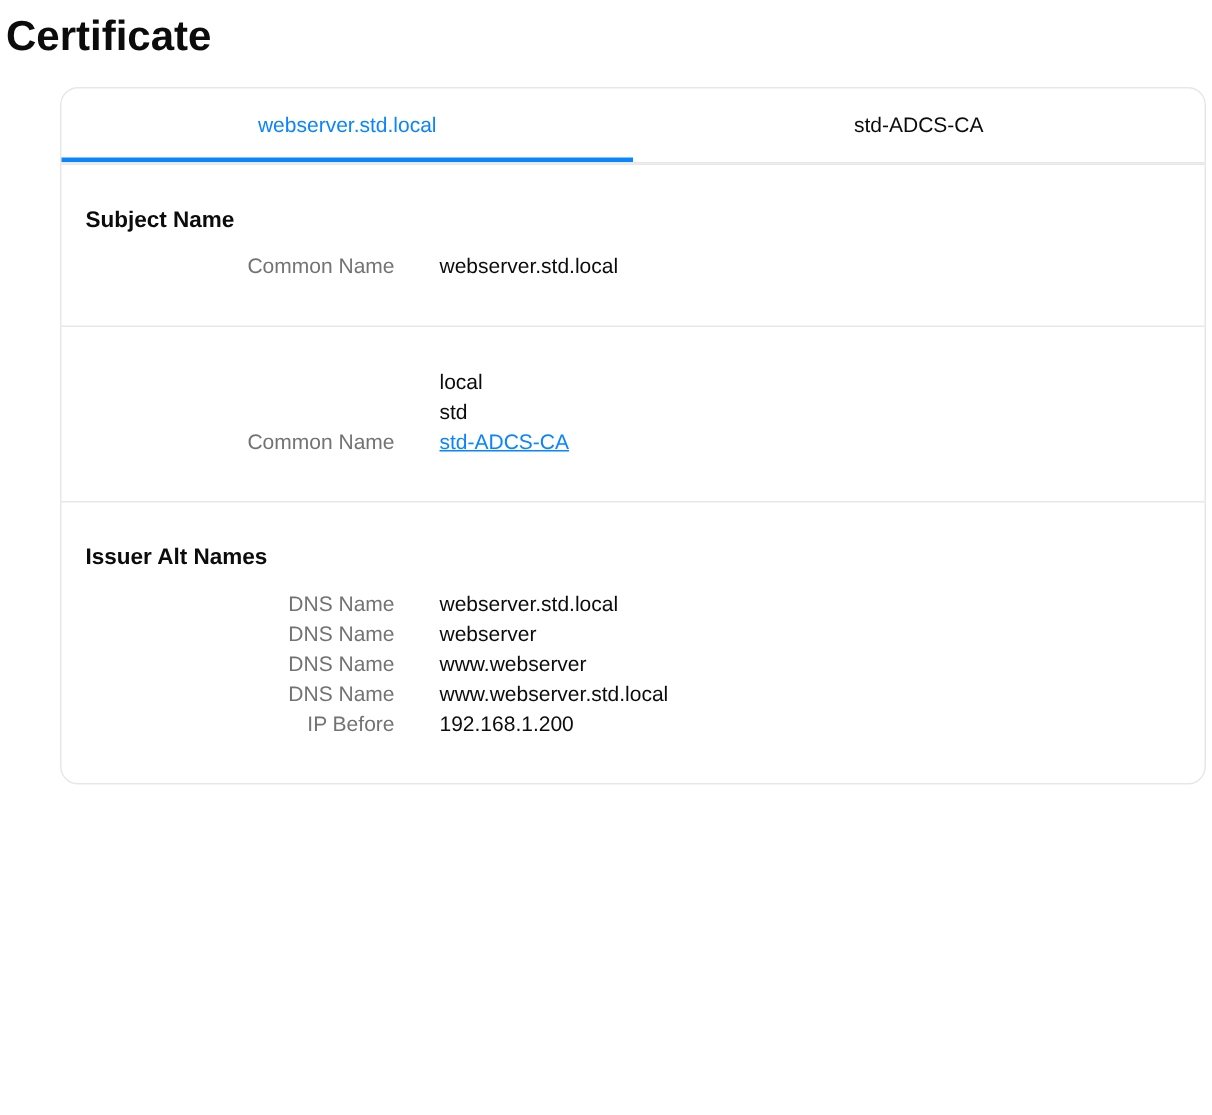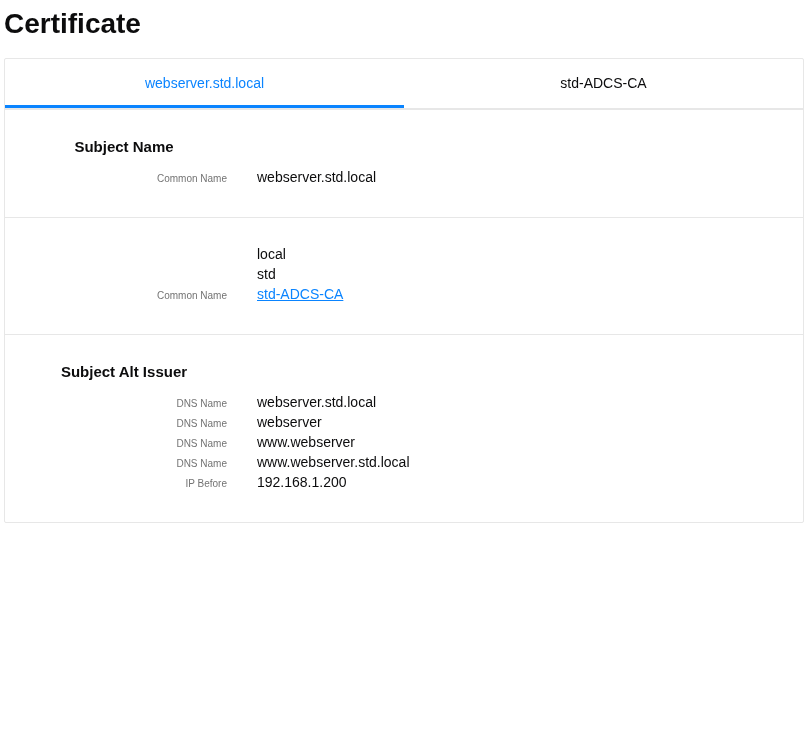--- a/index.html
+++ b/index.html
@@ -15,21 +15,22 @@
       padding: 8px 4px;
     }
     .page-title {
       font-size: 28px;
       font-weight: 700;
       margin-bottom: 18px;
       color: #0c0c0d;
     }
     .card {
       border: 1px solid #e7e7e7;
-      border-radius: 2px;
+      border-radius: 12px;
+      margin-left: 36px;
     }
     .tabs {
       display: flex;
       border-bottom: 1px solid #e7e7e7;
     }
     .tab {
       flex: 1;
       text-align: center;
       padding: 16px 0 14px 0;
       font-size: 14px;
@@ -44,35 +45,35 @@
     .section {
       padding: 28px 16px 28px 16px;
       border-top: 1px solid #e7e7e7;
     }
     .section:first-of-type {
       border-top: none;
     }
     .section-title {
       font-weight: 700;
       font-size: 15px;
-      text-align: center;
+      text-align: left;
       width: 206px;
       margin-bottom: 14px;
       color: #0c0c0d;
     }
     .row {
       display: flex;
       align-items: baseline;
       margin-bottom: 4px;
     }
     .label {
       width: 206px;
       text-align: right;
       color: #737373;
-      font-size: 10px;
+      font-size: 14px;
       padding-right: 0;
     }
     .value {
       padding-left: 30px;
       color: #0c0c0d;
       font-size: 14px;
     }
     .value.link {
       color: #0a84ff;
       text-decoration: underline;
@@ -112,21 +113,21 @@
       <div class="value">std</div>
     </div>
     <div class="row">
       <div class="label">Common Name</div>
       <div class="value link">std-ADCS-CA</div>
     </div>
   </div>
 
 
   <div class="section san-section">
-    <div class="section-title">Subject Alt Issuer</div>
+    <div class="section-title">Issuer Alt Names</div>
     <div class="row">
       <div class="label">DNS Name</div>
       <div class="value">webserver.std.local</div>
     </div>
     <div class="row">
       <div class="label">DNS Name</div>
       <div class="value">webserver</div>
     </div>
     <div class="row">
       <div class="label">DNS Name</div>

